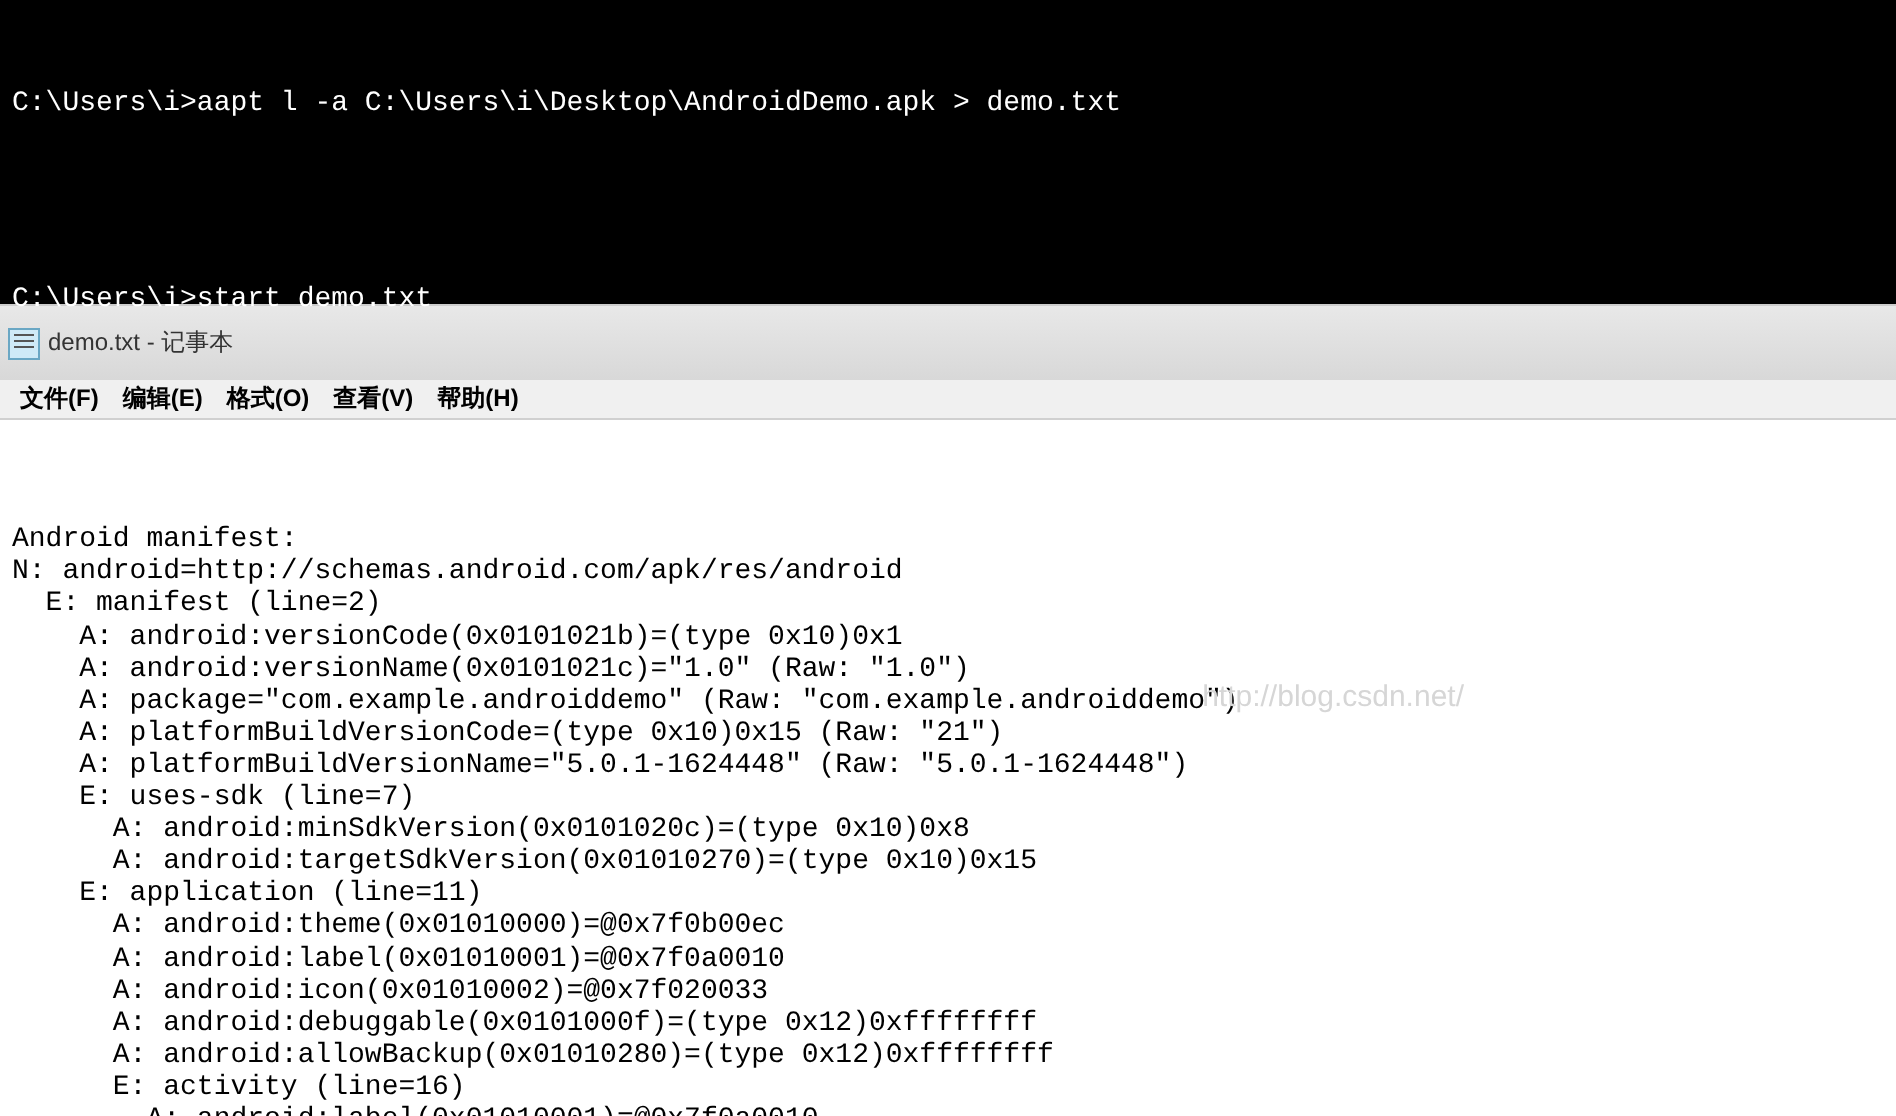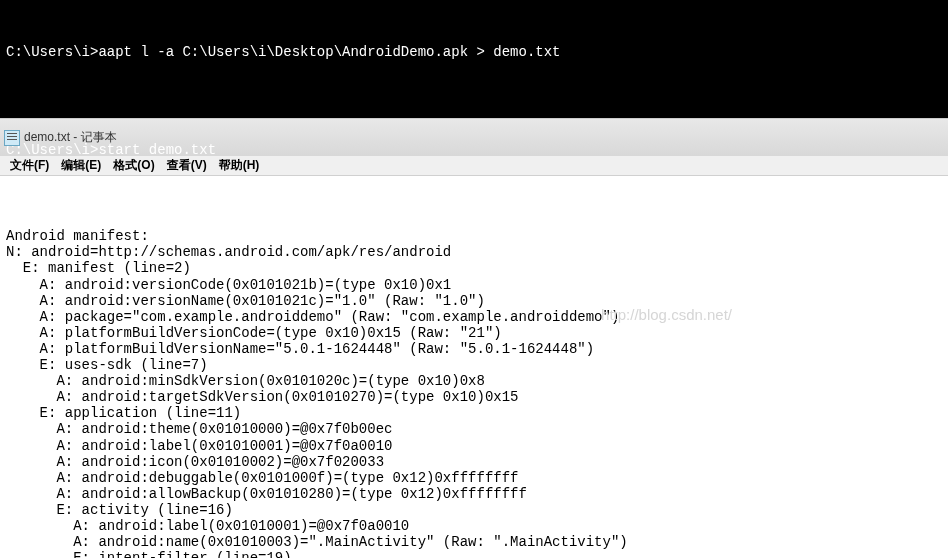--- a/index.html
+++ b/index.html
@@ -9,21 +9,21 @@
   width: 948px;
   height: 558px;
   overflow: hidden;
 }
 .console {
   background: #000;
   color: #fff;
   padding: 4px 6px;
   font-family: "Consolas", "Courier New", monospace;
   font-size: 14px;
-  height: 118px;
+  height: 152px;
   line-height: 1.4;
   white-space: pre;
 }
 .console .line { display: block; }
 .notepad-titlebar {
   background: linear-gradient(to bottom, #e8e8e8, #d8d8d8);
   border-top: 1px solid #ccc;
   height: 38px;
   display: flex;
   align-items: center;

